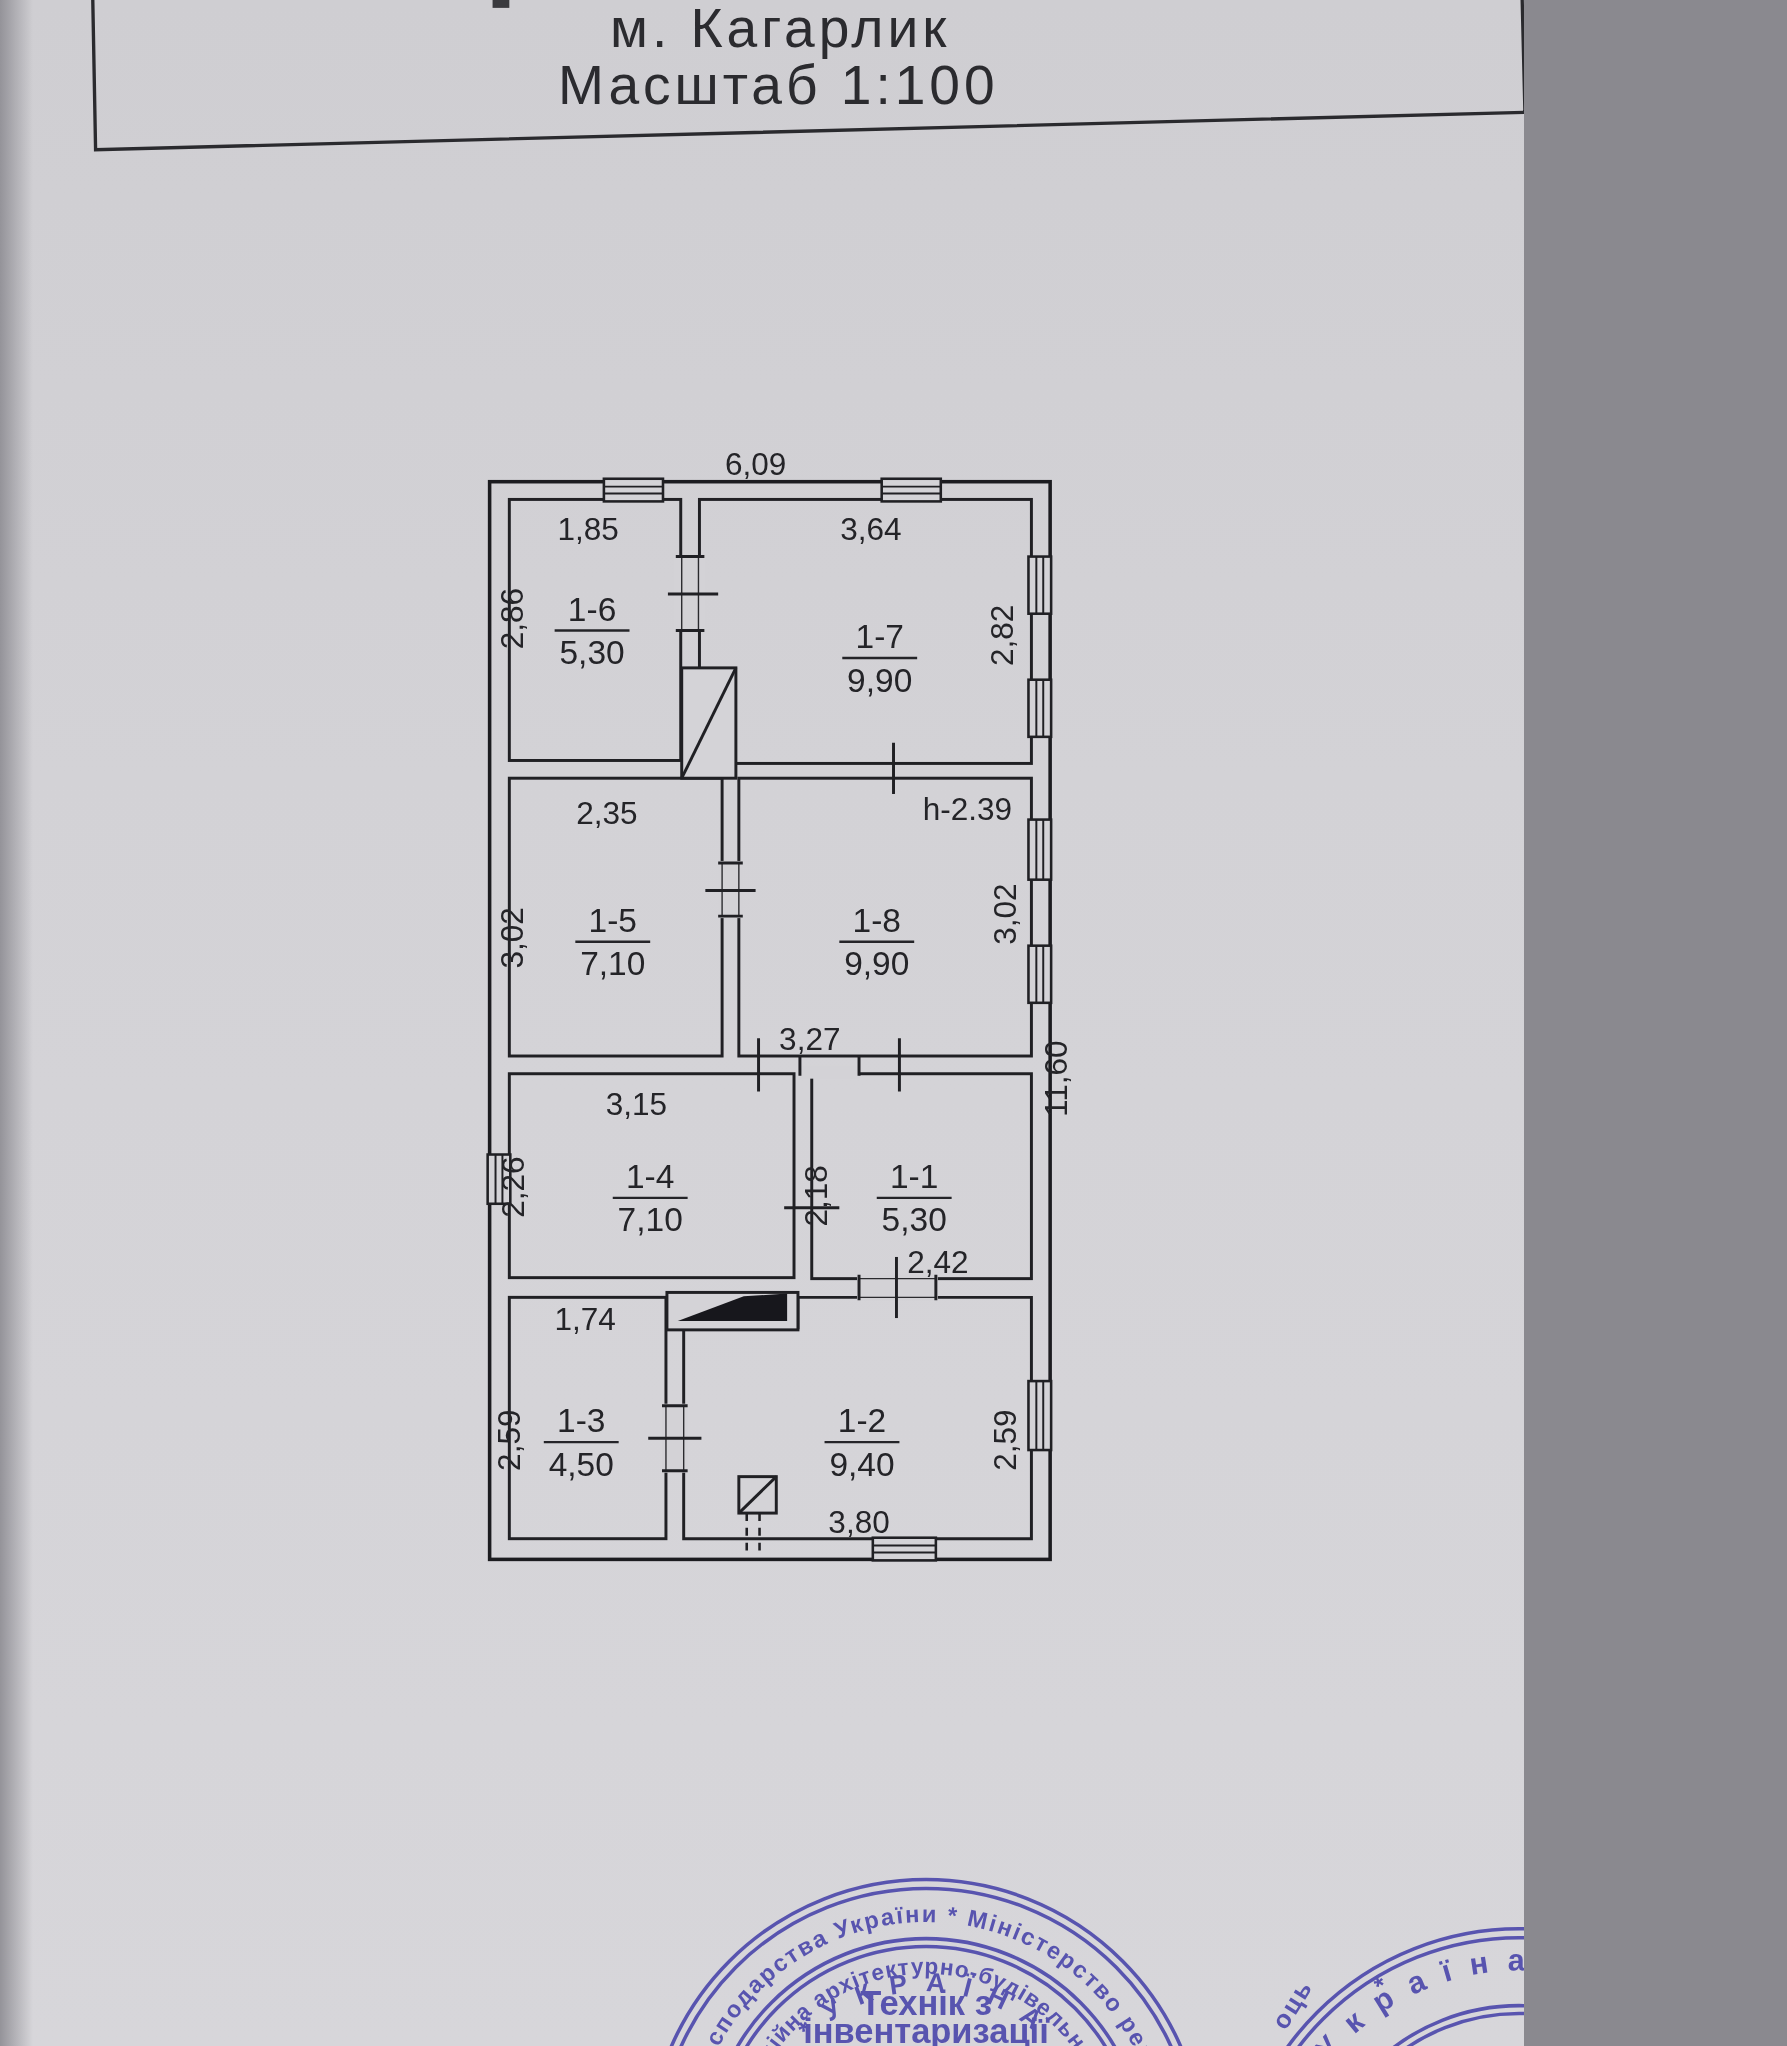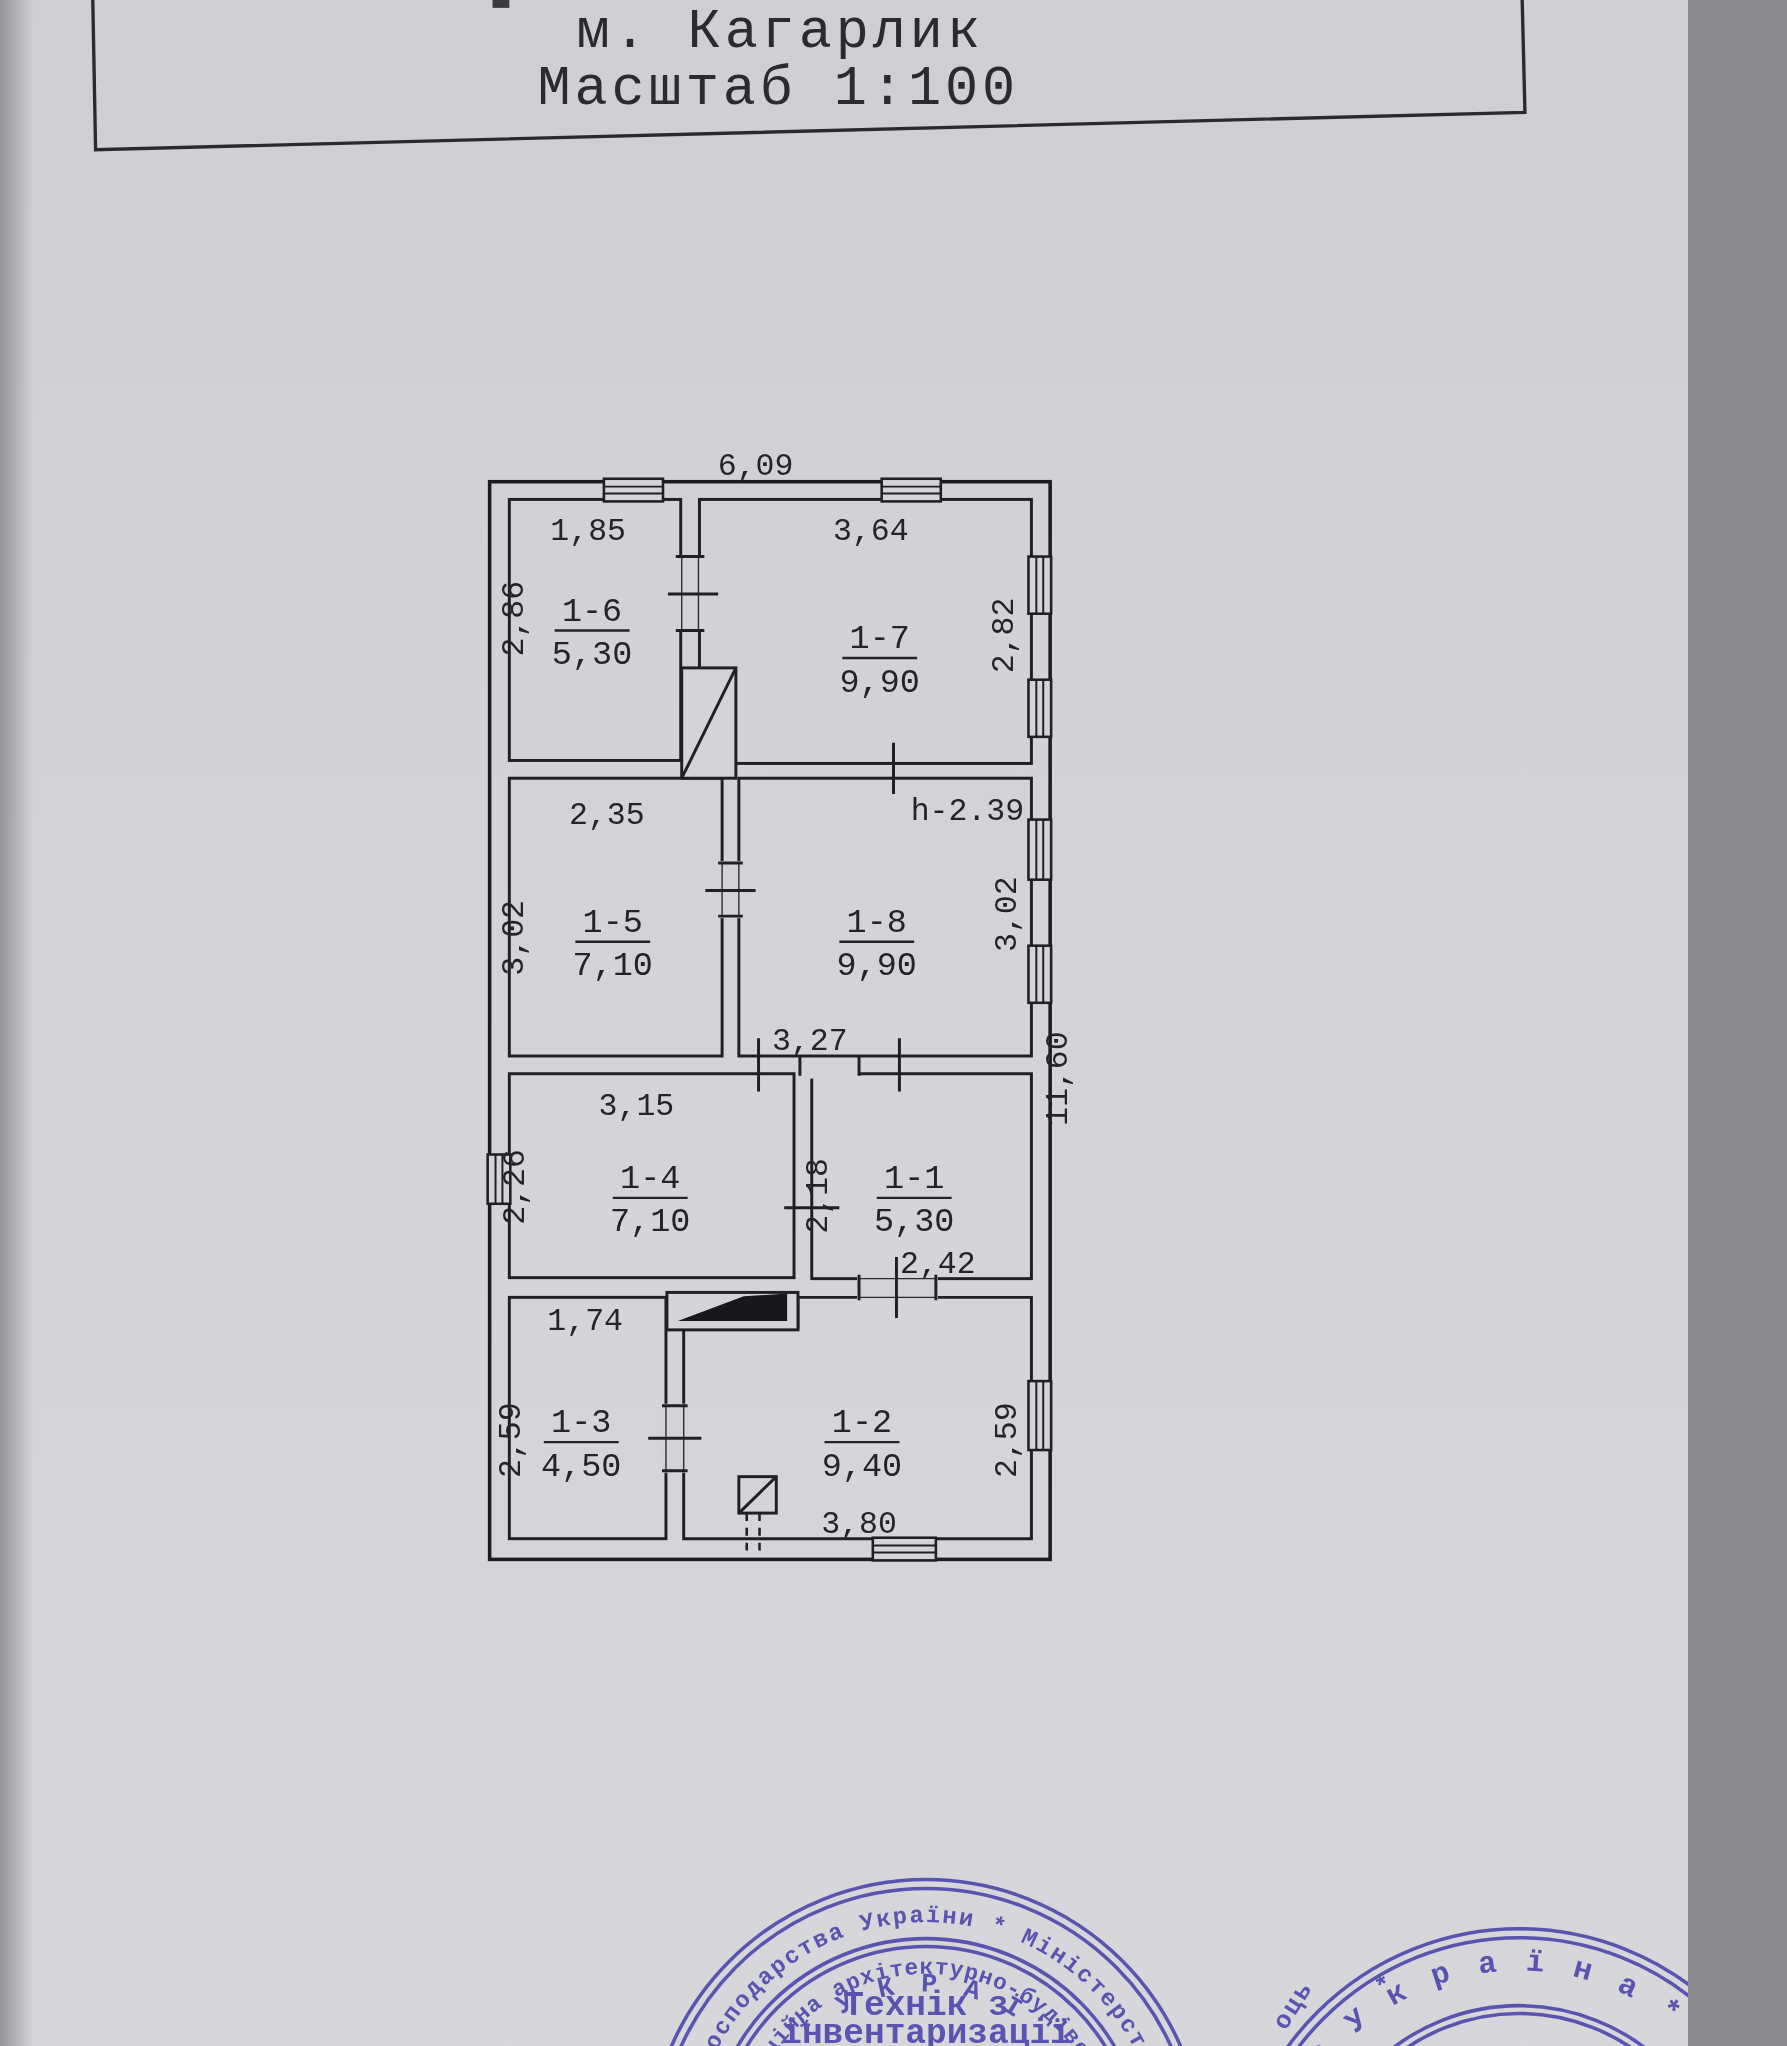--- a/index.html
+++ b/index.html
@@ -1,19 +1,19 @@
 <!DOCTYPE html>
 <html><head>
 <meta charset="utf-8">
 <style>
   html,body{margin:0;padding:0;background:#8a898f;}
   .page{
-    position:relative;width:1688px;height:2047px;overflow:hidden;
+    position:relative;width:1524px;height:2047px;overflow:hidden;
     background:linear-gradient(180deg,#cfced2 0%,#d3d2d6 38%,#d7d6da 100%);
-    font-family:Liberation Mono, monospace;
+    font-family:Liberation Sans, sans-serif;
   }
   .edge-shadow{position:absolute;left:0;top:0;bottom:0;width:33px;
     background:linear-gradient(90deg,#949399 0%,rgba(148,147,153,0) 100%);}
   svg{position:absolute;left:0;top:0;}
   .wall{fill:none;stroke:#202024;stroke-width:3;}
   .outer{fill:none;stroke:#1c1c20;stroke-width:3.6;}
   .gap{fill:#d3d2d6;stroke:none;}
   .jamb{stroke:#202024;stroke-width:3;fill:none;}
   .thin{stroke:#2a2a2e;stroke-width:1.4;fill:none;}
   .tick{stroke:#202024;stroke-width:3;fill:none;}

